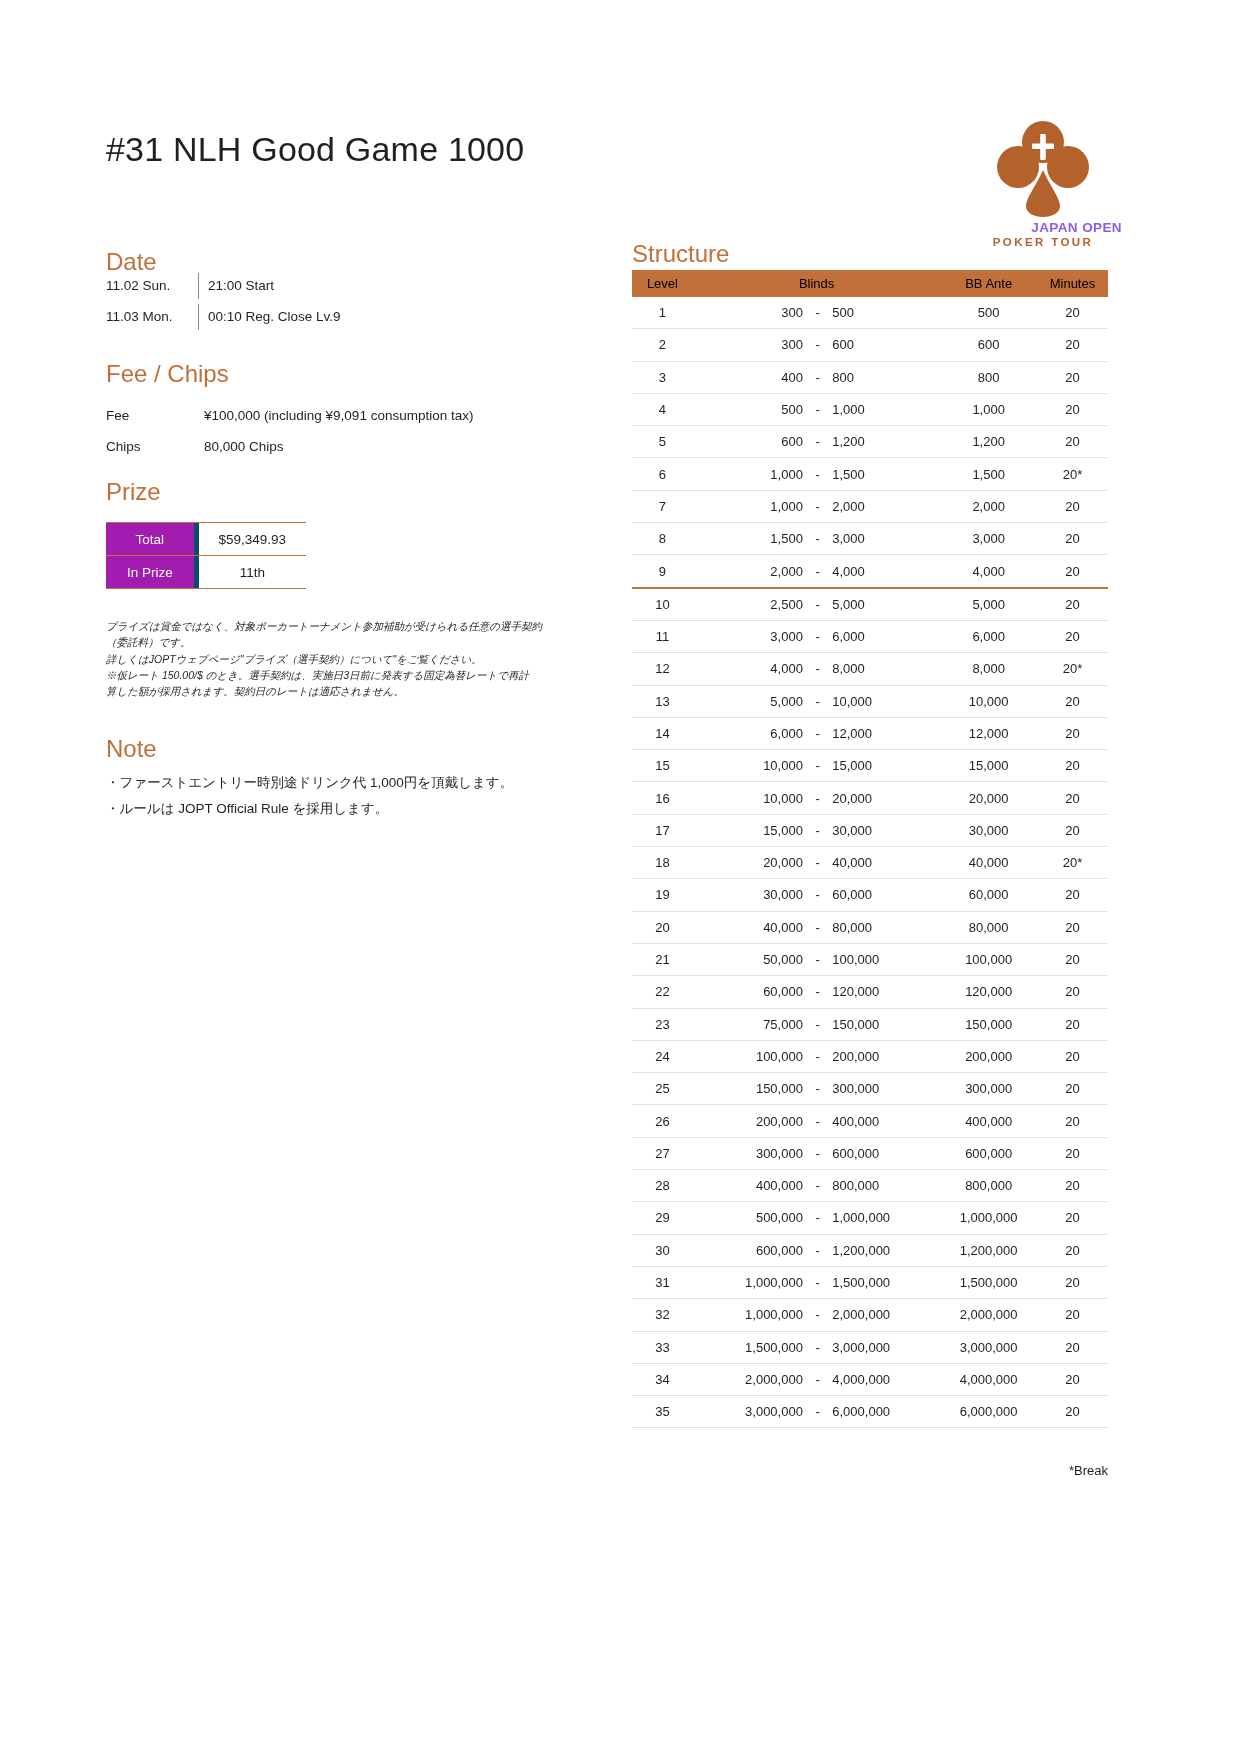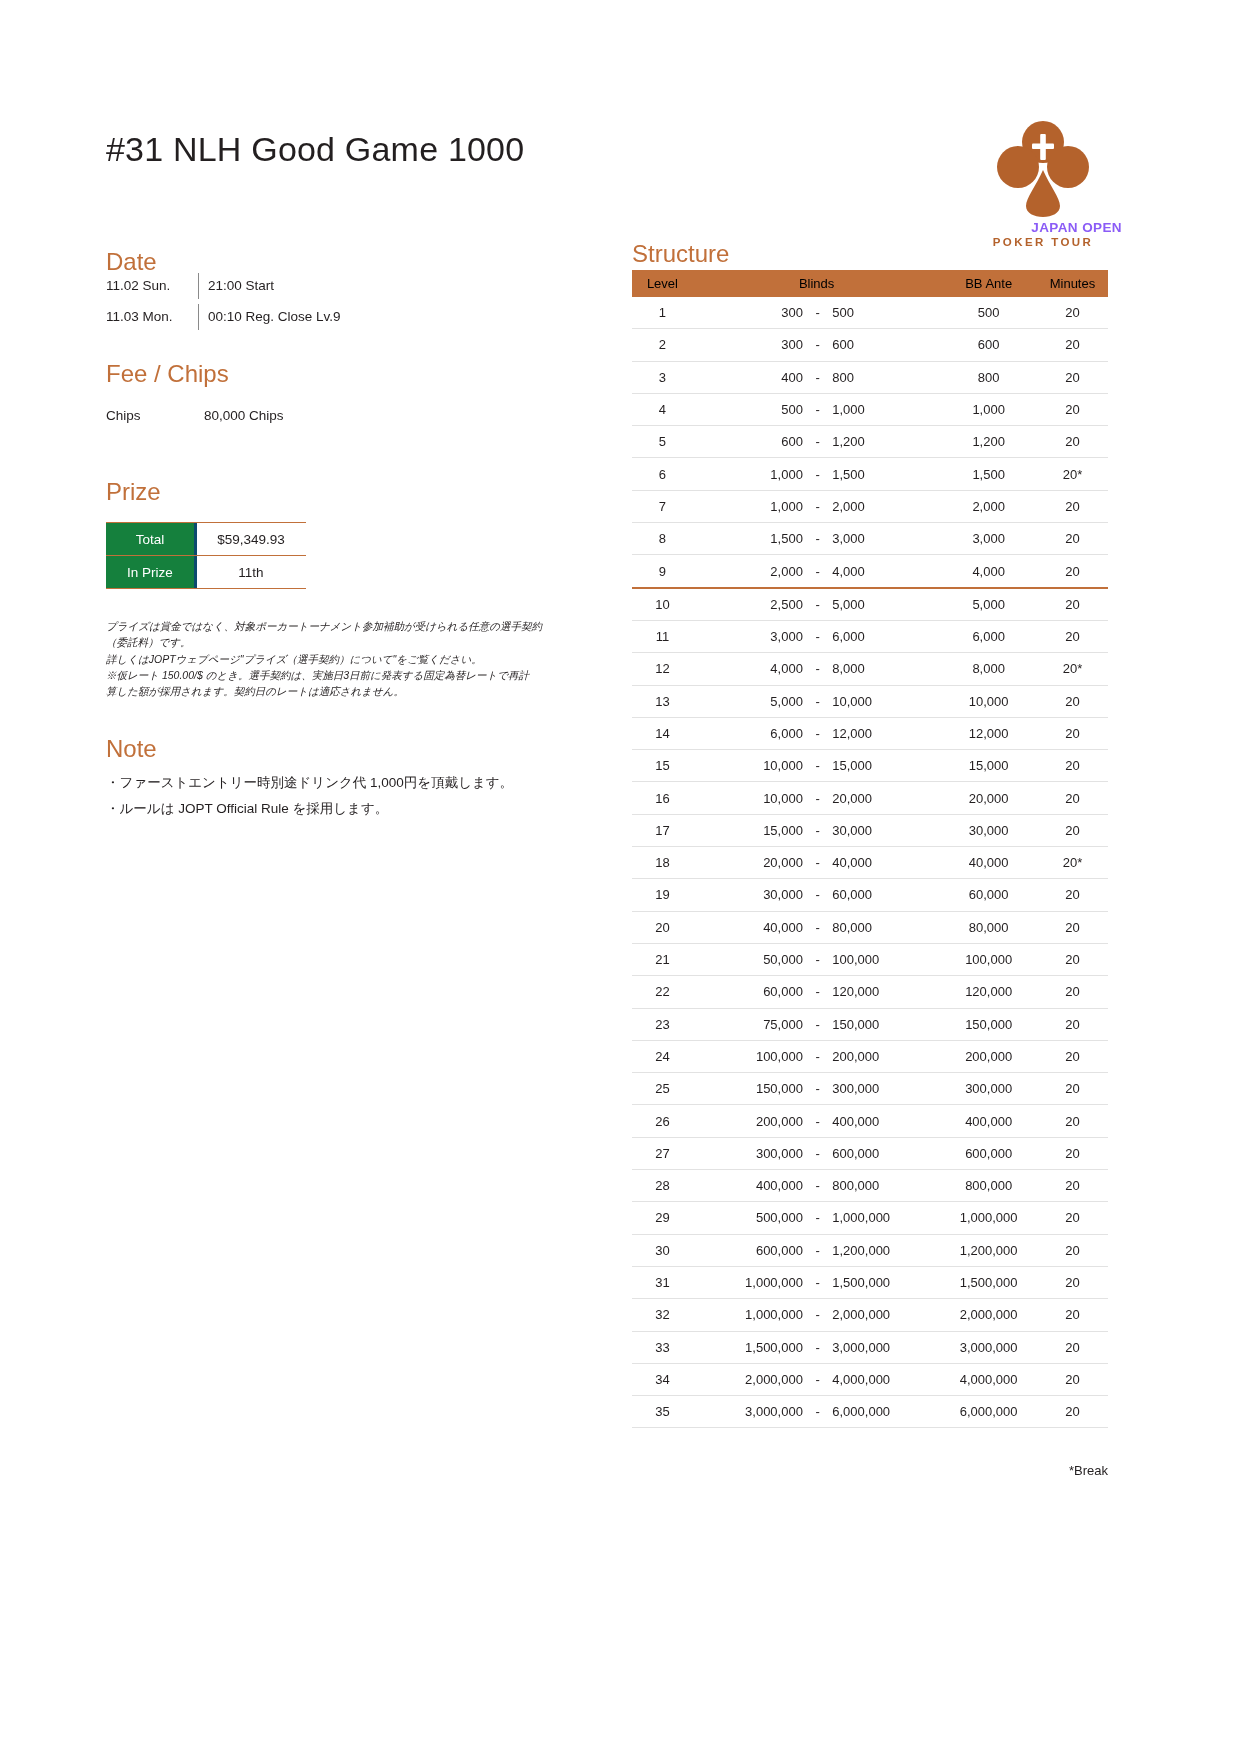--- a/index.html
+++ b/index.html
@@ -124,32 +124,32 @@
   }
   .prize-row {
     display: flex;
     height: 32px;
     border-bottom: 1px solid #c1703a;
     font-size: 13.5px;
   }
   .prize-row:first-child { border-top: 1px solid #c1703a; }
   .prize-key {
     width: 88px;
-    background: #15803d;
+    background: #a21caf;
     color: #ffffff;
     display: flex;
     align-items: center;
     justify-content: center;
   }
   .prize-val {
     width: 108px;
     display: flex;
     align-items: center;
     justify-content: center;
-    border-left: 3px solid #0c4a6e;
+    border-left: 5px solid #0c4a6e;
   }
 
   
   .fineprint {
     position: absolute;
     left: 106px;
     top: 618px;
     width: 620px;
     font-size: 10.5px;
     line-height: 1.55;
@@ -246,20 +246,24 @@
     <div class="date-row">
       <div class="date-label">11.03 Mon.</div>
       <div class="date-sep"></div>
       <div class="date-value">00:10 Reg. Close Lv.9</div>
     </div>
   </div>
 
   <div class="sec-h" style="left:106px; top:360px;">Fee / Chips</div>
   <div class="fee-block">
     <div class="fee-row">
+      <div class="fee-label">Fee</div>
+      <div class="fee-value">¥100,000 (including ¥9,091 consumption tax)</div>
+    </div>
+    <div class="fee-row">
       <div class="fee-label">Chips</div>
       <div class="fee-value">80,000 Chips</div>
     </div>
   </div>
 
   <div class="sec-h" style="left:106px; top:478px;">Prize</div>
   <div class="prize-block">
     <div class="prize-row">
       <div class="prize-key">Total</div>
       <div class="prize-val">$59,349.93</div>

